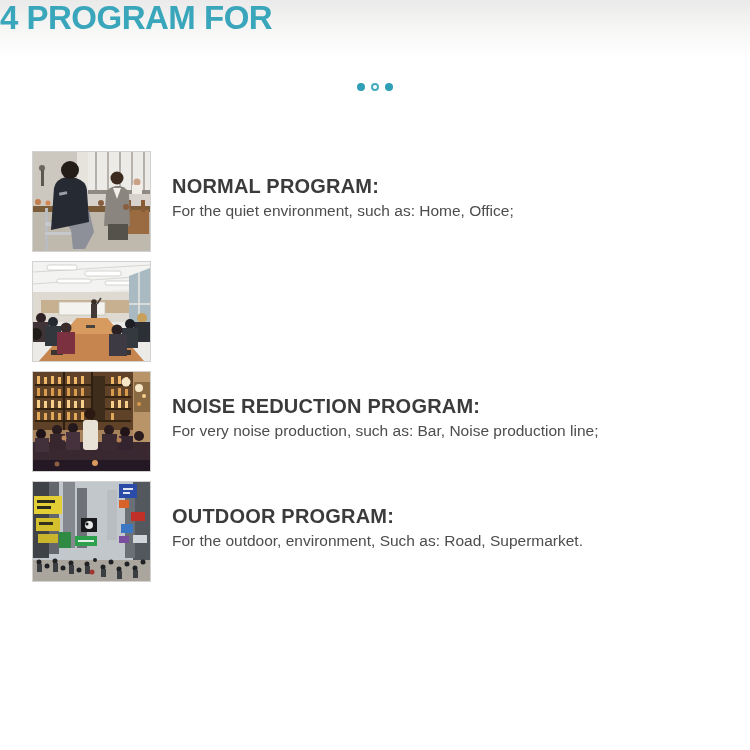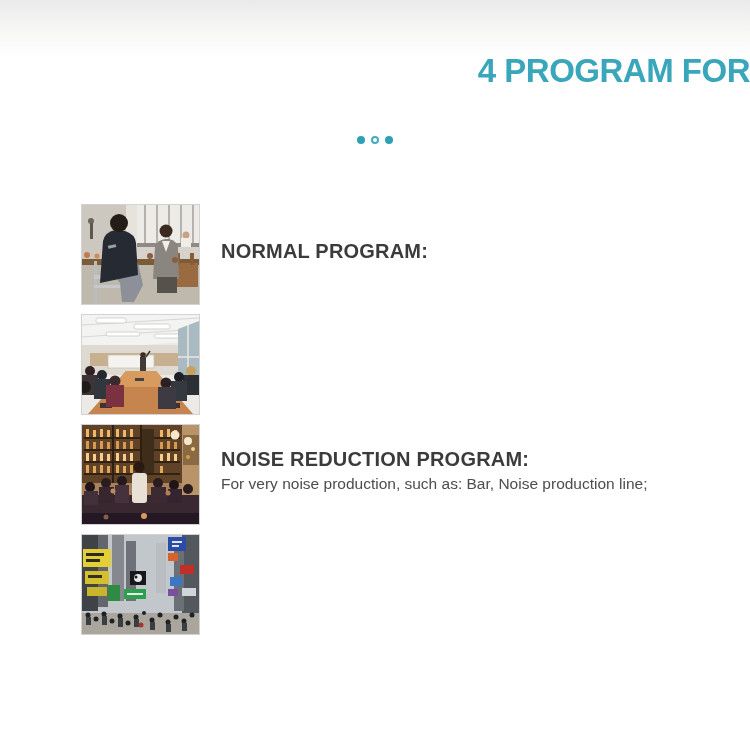--- a/index.html
+++ b/index.html
@@ -7,38 +7,38 @@
     width:750px;height:750px;
     background:#ffffff;
     font-family:"Liberation Sans", sans-serif;
     -webkit-font-smoothing:antialiased;
   }
   .page{
     width:750px;height:750px;
     background:linear-gradient(180deg,#eaeaea 0%,#f6f6f5 28px,#ffffff 58px);
     overflow:hidden;
   }
-  .hero{padding-top:53px;text-align:right;}
+  .hero{text-align:left;}
   .hero-title{
     color:#3aa6bb;
     font-weight:bold;
     font-size:33px;
     line-height:36px;
     letter-spacing:-0.5px;
   }
   .dots{
     display:flex;justify-content:center;align-items:center;
     gap:6px;margin-top:47px;height:8px;
   }
   .dot{
     width:8px;height:8px;border-radius:50%;
     box-sizing:border-box;background:#2f9fb6;cursor:pointer;
   }
   .dot--hollow{background:transparent;border:2px solid #44abc0;}
-  .programs{margin-top:60px;margin-left:81px;}
+  .programs{margin-top:60px;margin-left:32px;}
   .program-row{display:flex;align-items:center;margin-bottom:9px;}
   .photo-frame{
     width:119px;height:101px;flex:none;
     border:1px solid #d2d2d0;box-sizing:border-box;
     background:#fff;overflow:hidden;
   }
   .photo-frame svg{display:block;width:117px;height:99px;}
   .program-text{margin-left:21px;padding-bottom:8px;}
   .program-heading{
     margin:0;font-size:20px;font-weight:bold;color:#3b3b3b;
@@ -102,20 +102,21 @@
           <rect x="12" y="70" width="35" height="4" fill="#c6c8cb"></rect>
           <rect x="12" y="80" width="35" height="3" fill="#c6c8cb"></rect>
           <path d="M26,62 L56,58 L61,80 L52,97 L40,97 L38,78 Z" fill="#8d9099"></path>
           <path d="M18,78 L21,36 Q23,27 33,25 L43,26 Q53,29 54,38 L56,70 L18,78 Z" fill="#262a33"></path>
           <circle cx="37" cy="18" r="9" fill="#241c16"></circle>
           <rect x="26" y="40" width="8" height="3" fill="#9aa0a8" transform="rotate(-12 30 41)"></rect>
         </svg>
       </figure>
       <div class="program-text">
         <h2 class="program-heading">NORMAL PROGRAM:</h2>
+        <p class="program-desc">For the quiet environment, such as: Home, Office;</p>
       </div>
     </div>
 
     <div class="program-row">
       <figure class="photo-frame" style="margin:0" aria-label="people seated around a long conference room table">
         <svg viewBox="0 0 117 99">
           <rect width="117" height="99" fill="#eceae6"></rect>
           <polygon points="0,0 117,0 117,26 0,34" fill="#f3f3f2"></polygon>
           <line x1="0" y1="10" x2="117" y2="3" stroke="#d7d6d3" stroke-width="1"></line>
           <line x1="0" y1="22" x2="117" y2="14" stroke="#d7d6d3" stroke-width="1"></line>
@@ -302,17 +303,19 @@
             <rect x="36" y="83" width="5" height="9"></rect>
               <rect x="52" y="84" width="5" height="8"></rect>
             <rect x="68" y="87" width="5" height="8"></rect>
               <rect x="84" y="89" width="5" height="8"></rect>
             <rect x="100" y="88" width="5" height="8"></rect>
           </g>
           <circle cx="59" cy="90" r="2.5" fill="#a33530"></circle>
         </svg>
       </figure>
       <div class="program-text">
+        <h2 class="program-heading">OUTDOOR PROGRAM:</h2>
+        <p class="program-desc">For the outdoor, environment, Such as: Road, Supermarket.</p>
       </div>
     </div>
 
   </div>
 </div>
 
 </body></html>

